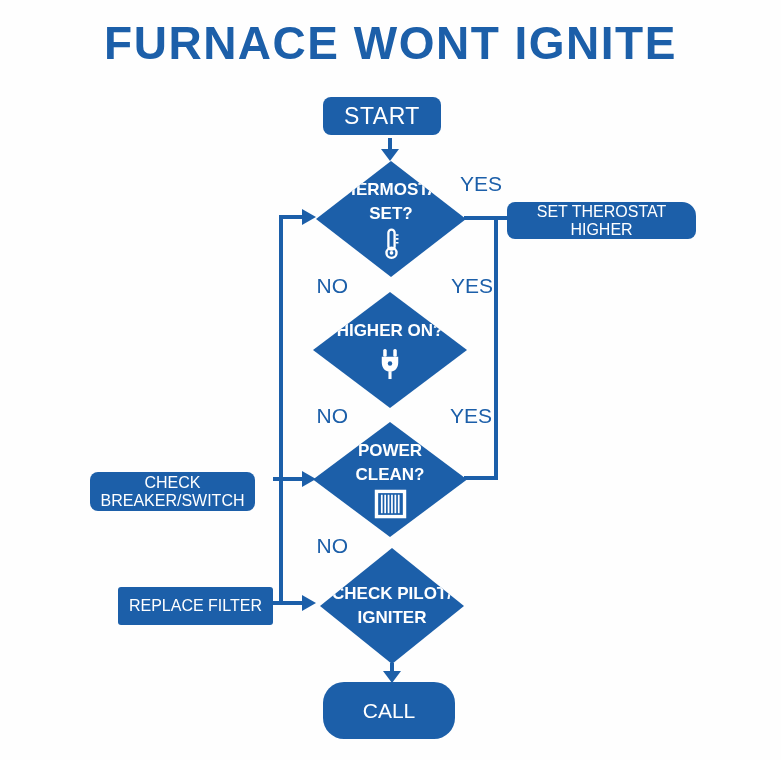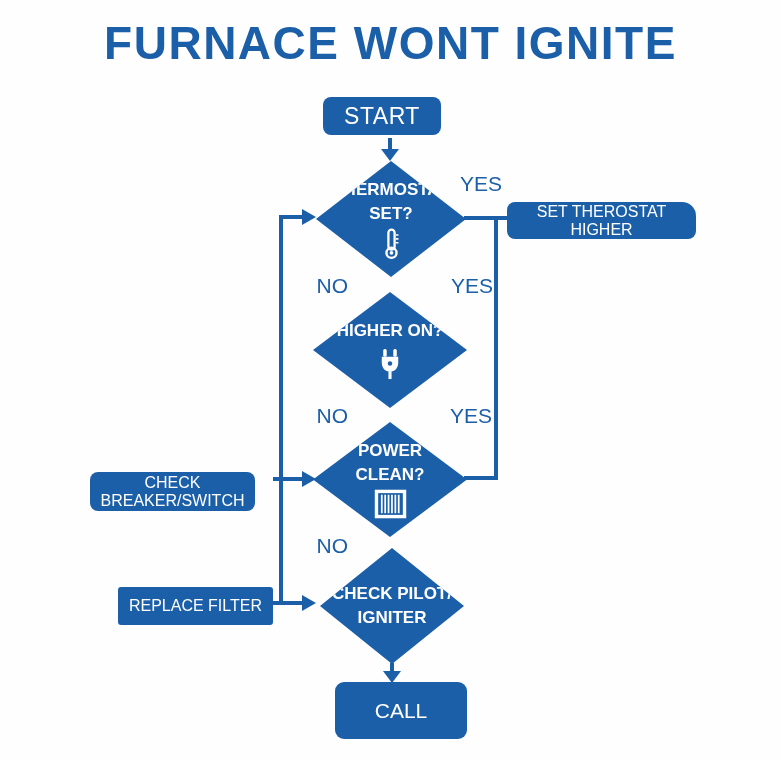--- a/index.html
+++ b/index.html
@@ -15,21 +15,21 @@
     position: absolute; left: 0; top: 16px; width: 100%;
     text-align: center; color: var(--blue);
     font-size: 46px; font-weight: bold; letter-spacing: 1.5px;
   }
   .box {
     position: absolute; background: var(--blue); color: var(--white);
     display: flex; align-items: center; justify-content: center;
     font-weight: normal; text-align: center;
   }
   .start-box { left: 323px; top: 97px; width: 118px; height: 38px; border-radius: 8px; font-size: 23px; letter-spacing: 0.5px; }
-  .end-box { left: 335px; top: 682px; width: 132px; height: 57px; border-radius: 9px; font-size: 21px; line-height: 26px; flex-direction: column; }
+  .end-box { left: 323px; top: 682px; width: 132px; height: 57px; border-radius: 21px; font-size: 21px; line-height: 26px; flex-direction: column; }
   .action-set { left: 507px; top: 202px; width: 189px; height: 37px; border-radius: 8px 14px 8px 8px; font-size: 16px; align-items: center; }
   .action-breaker { left: 90px; top: 461px; width: 165px; height: 39px; border-radius: 8px; font-size: 16px; margin-top: 11px; }
   .action-replace { left: 118px; top: 587px; width: 155px; height: 38px; border-radius: 3px; font-size: 16px; }
   .diamond {
     position: absolute; background: var(--blue);
     clip-path: polygon(50% 0, 100% 50%, 50% 100%, 0 50%);
     display: flex; flex-direction: column; align-items: center; justify-content: center;
     color: var(--white); font-weight: bold; text-align: center;
     font-size: 17px; line-height: 20px; row-gap: 4px;
   }

